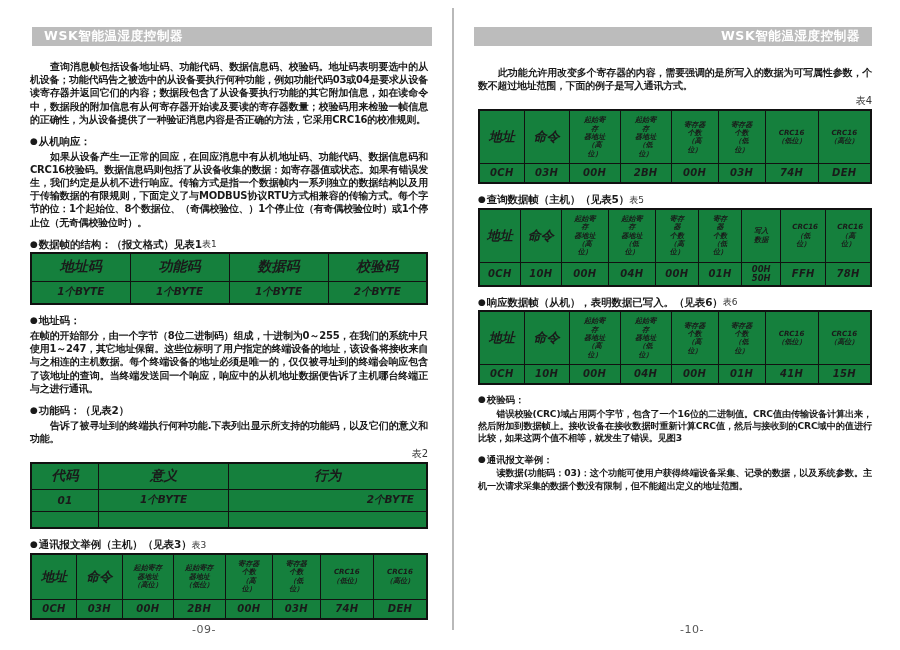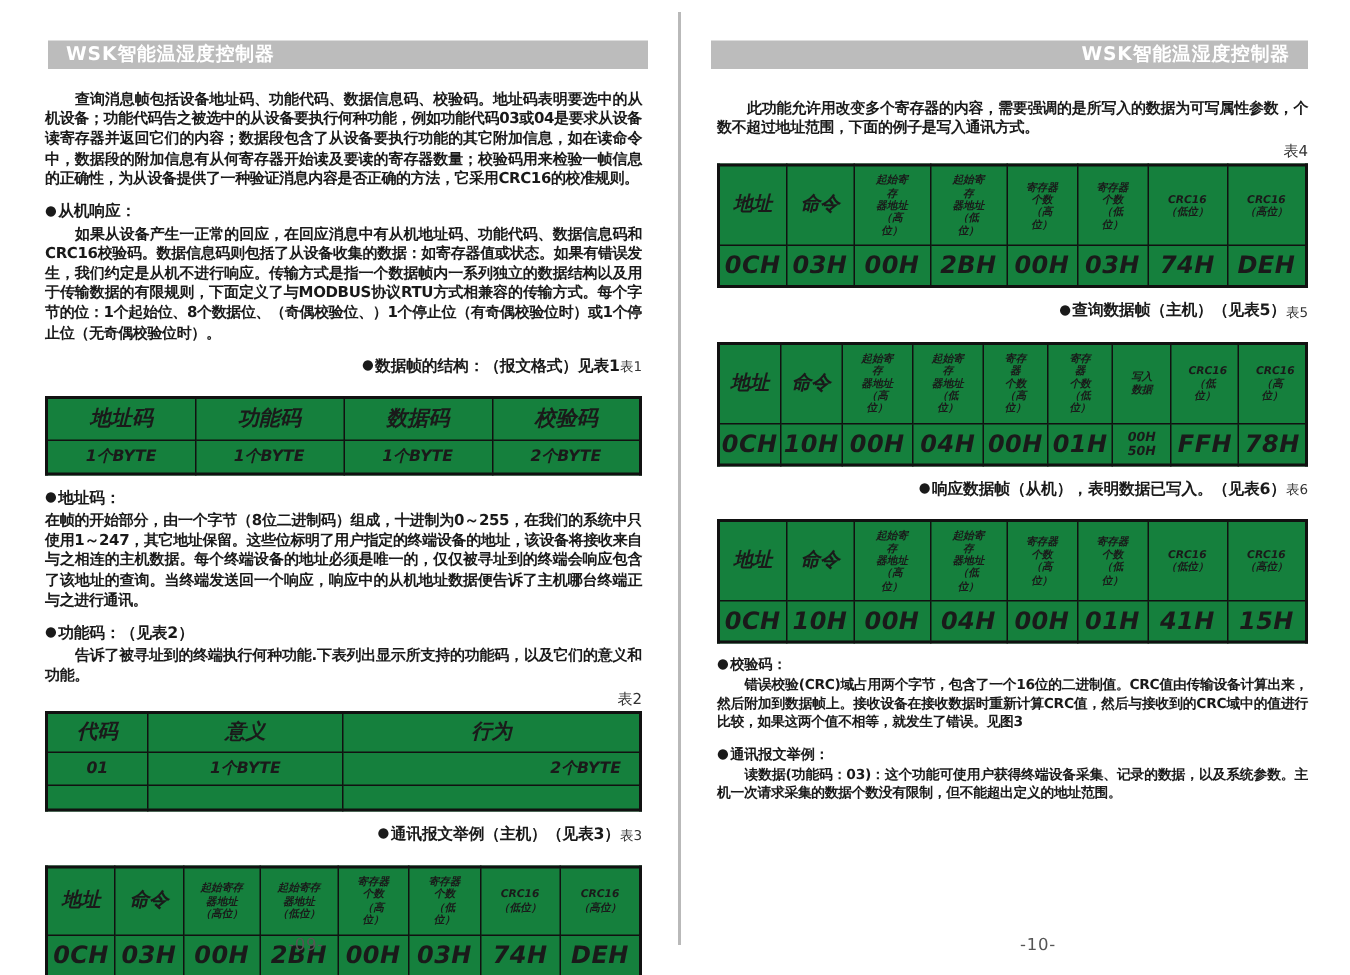--- a/index.html
+++ b/index.html
@@ -78,22 +78,22 @@
   }
   .para.indent { text-indent: 2em; }
   .para.small {
     font-size: 9.2px;
     line-height: 1.35;
     letter-spacing: -0.2px;
   }
   .headline-row {
     display: flex;
     align-items: flex-end;
-    justify-content: flex-end;
-    margin: 9px 0 13px 0;
+    justify-content: flex-start;
+    margin: 9px 0 1px 0;
   }
   .headline-row .bullet-head { margin: 0; }
   .tbl-caption {
     font-size: 9px;
     font-weight: normal;
     color: #333;
     white-space: nowrap;
   }
   .cap-only {
     text-align: right;
@@ -136,21 +136,21 @@
     padding: 7px 0;
   }
   table.frames td.hd-sm {
     font-size: 7.1px;
     line-height: 1.18;
     padding: 5px 11px;
     font-weight: bold;
   }
   table.frames td.hd-sm .ln { display: block; }
   table.frames td.val {
-    font-size: 16px;
+    font-size: 10px;
     padding: 3px 0 4px;
     letter-spacing: 0.3px;
   }
   table.frames td.val.two {
     font-size: 8.4px;
     line-height: 1.08;
     letter-spacing: 0;
     padding: 2px 0 2px;
   }
   table.frames td.val.two .ln { display: block; }

